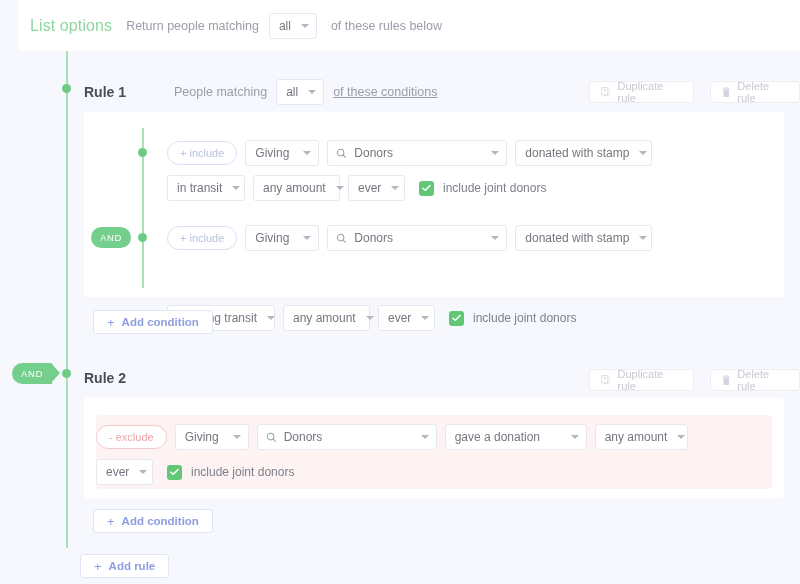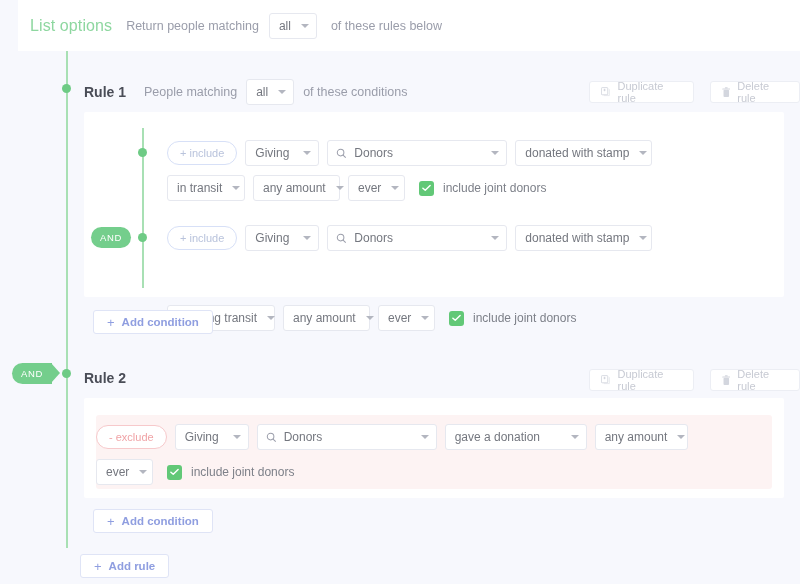--- a/index.html
+++ b/index.html
@@ -68,22 +68,22 @@
     border-left: 9px solid #74ce8c;
   }
   .and-pill.rounded { border-radius: 11px; }
   .and-pill.rounded::after { display: none; }
 
   
   .rule-head {
     position: absolute; display: flex; align-items: center; height: 28px;
   }
   .rule-title { color: #4a4d57; font-size: 14px; font-weight: bold; margin-right: 18px; }
-  .rule-sub { color: #9a9daa; font-size: 12.5px; margin-right: 9px; }
-  .rule-sub2 { color: #9a9daa; font-size: 12.5px; margin-left: 9px; }
+  .rule-sub { color: #9a9daa; font-size: 12.5px; margin-right: 9px; margin-left: 30px; }
+  .rule-sub2 { color: #9a9daa; font-size: 12.5px; margin-left: 9px; text-decoration: underline; }
 
   .rule-actions { position: absolute; display: flex; gap: 16px; }
   .ghost-btn {
     display: inline-flex; align-items: center; gap: 7px;
     border: 1px solid #eceef4; background: #fff; border-radius: 3px;
     height: 22px; padding: 0 11px; color: #c7cad3; font-size: 11px;
   }
 
   .card {
     position: absolute; background: #ffffff; border-radius: 2px;

